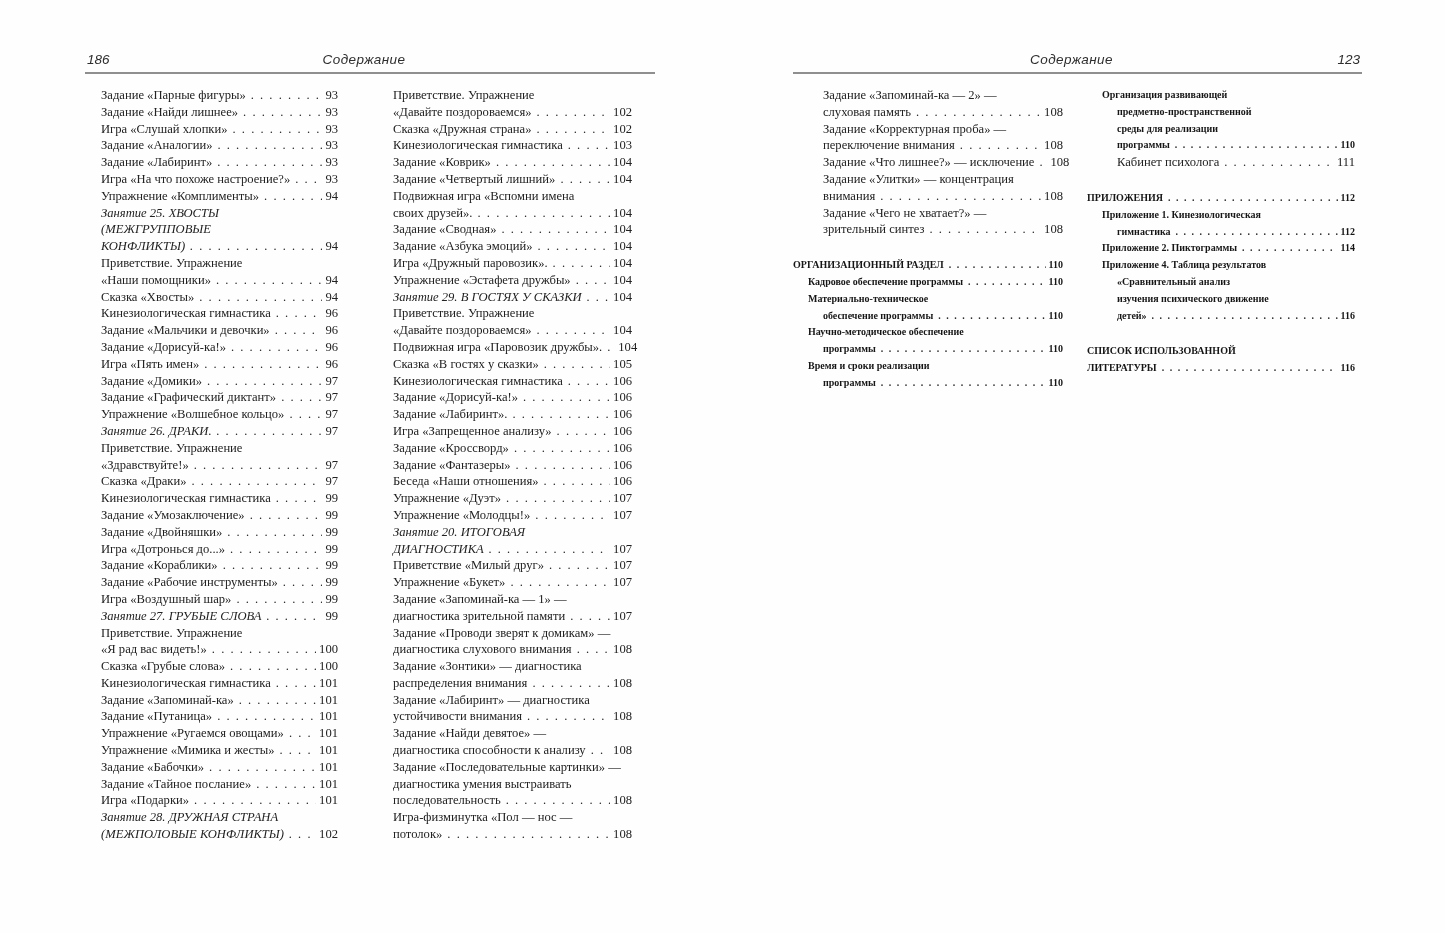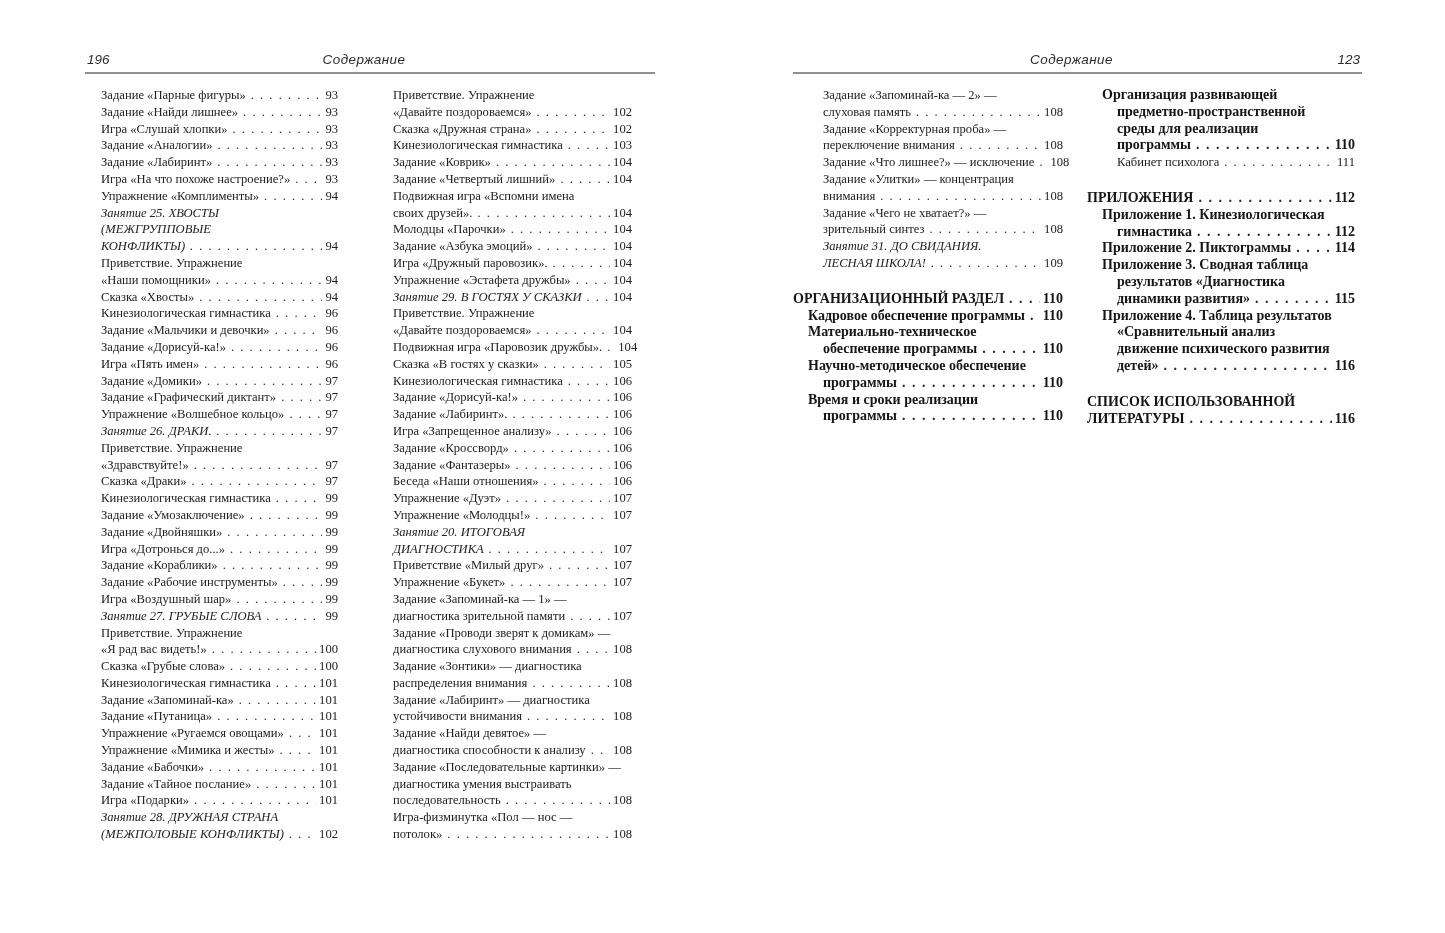--- a/index.html
+++ b/index.html
@@ -36,21 +36,21 @@
 
   .columns { display: flex; margin-top: 13px; }
   .page-left .col-1 { margin-left: 16px; width: 237px; }
   .page-left .col-2 { margin-left: 55px; width: 239px; }
   .page-right .col-1 { margin-left: 0;   width: 270px; }
   .page-right .col-2 { margin-left: 24px; width: 268px; }
 
   .entry { font-size: 12.6px; }
   .entry.gap { margin-top: 19px; }
   .entry.italic { font-style: italic; }
-  .entry.bold { font-weight: bold; color: #161616; font-size: 14px; }
+  .entry.bold { font-weight: bold; color: #161616; font-size: 10px; }
 
   .line {
     display: flex;
     align-items: baseline;
     white-space: nowrap;
     line-height: 16.8px;
     height: 16.8px;
   }
   .t { flex: 0 0 auto; }
   .leader {
@@ -67,21 +67,21 @@
   }
   .pg { flex: 0 0 auto; font-style: normal; }
 </style>
 </head>
 <body>
 
 <div class="book">
 
   <section class="page page-left">
     <header class="running-head">
-      <span class="folio folio-left">196</span>
+      <span class="folio folio-left">186</span>
       <span class="running-title">Содержание</span>
     </header>
     <div class="columns">
       <div class="col col-1">
           <div class="entry regular">
             <div class="line">
               <span class="t">Задание «Парные фигуры»</span>
               <span class="leader"></span>
               <span class="pg">93</span>
             </div>
@@ -415,21 +415,21 @@
               <span class="t">Подвижная игра «Вспомни имена</span>
             </div>
             <div class="line">
               <span class="t">своих друзей».</span>
               <span class="leader"></span>
               <span class="pg">104</span>
             </div>
           </div>
           <div class="entry regular">
             <div class="line">
-              <span class="t">Молодцы «Парочки»</span>
+              <span class="t">Задание «Сводная»</span>
               <span class="leader"></span>
               <span class="pg">104</span>
             </div>
           </div>
           <div class="entry regular">
             <div class="line">
               <span class="t">Задание «Азбука эмоций»</span>
               <span class="leader"></span>
               <span class="pg">104</span>
             </div>
@@ -690,30 +690,20 @@
           <div class="entry regular">
             <div class="line" style="padding-left: 30px;">
               <span class="t">Задание «Чего не хватает?» —</span>
             </div>
             <div class="line" style="padding-left: 30px;">
               <span class="t">зрительный синтез</span>
               <span class="leader"></span>
               <span class="pg">108</span>
             </div>
           </div>
-          <div class="entry italic">
-            <div class="line" style="padding-left: 30px;">
-              <span class="t">Занятие 31. ДО СВИДАНИЯ.</span>
-            </div>
-            <div class="line" style="padding-left: 30px;">
-              <span class="t">ЛЕСНАЯ ШКОЛА!</span>
-              <span class="leader"></span>
-              <span class="pg">109</span>
-            </div>
-          </div>
           <div class="entry bold gap">
             <div class="line">
               <span class="t">ОРГАНИЗАЦИОННЫЙ РАЗДЕЛ</span>
               <span class="leader"></span>
               <span class="pg">110</span>
             </div>
           </div>
           <div class="entry bold">
             <div class="line" style="padding-left: 15px;">
               <span class="t">Кадровое обеспечение программы</span>
@@ -795,40 +785,27 @@
           </div>
           <div class="entry bold">
             <div class="line" style="padding-left: 15px;">
               <span class="t">Приложение 2. Пиктограммы</span>
               <span class="leader"></span>
               <span class="pg">114</span>
             </div>
           </div>
           <div class="entry bold">
             <div class="line" style="padding-left: 15px;">
-              <span class="t">Приложение 3. Сводная таблица</span>
-            </div>
-            <div class="line" style="padding-left: 30px;">
-              <span class="t">результатов «Диагностика</span>
-            </div>
-            <div class="line" style="padding-left: 30px;">
-              <span class="t">динамики развития»</span>
-              <span class="leader"></span>
-              <span class="pg">115</span>
-            </div>
-          </div>
-          <div class="entry bold">
-            <div class="line" style="padding-left: 15px;">
               <span class="t">Приложение 4. Таблица результатов</span>
             </div>
             <div class="line" style="padding-left: 30px;">
               <span class="t">«Сравнительный анализ</span>
             </div>
             <div class="line" style="padding-left: 30px;">
-              <span class="t">движение психического развития</span>
+              <span class="t">изучения психического движение</span>
             </div>
             <div class="line" style="padding-left: 30px;">
               <span class="t">детей»</span>
               <span class="leader"></span>
               <span class="pg">116</span>
             </div>
           </div>
           <div class="entry bold gap">
             <div class="line">
               <span class="t">СПИСОК ИСПОЛЬЗОВАННОЙ</span>

